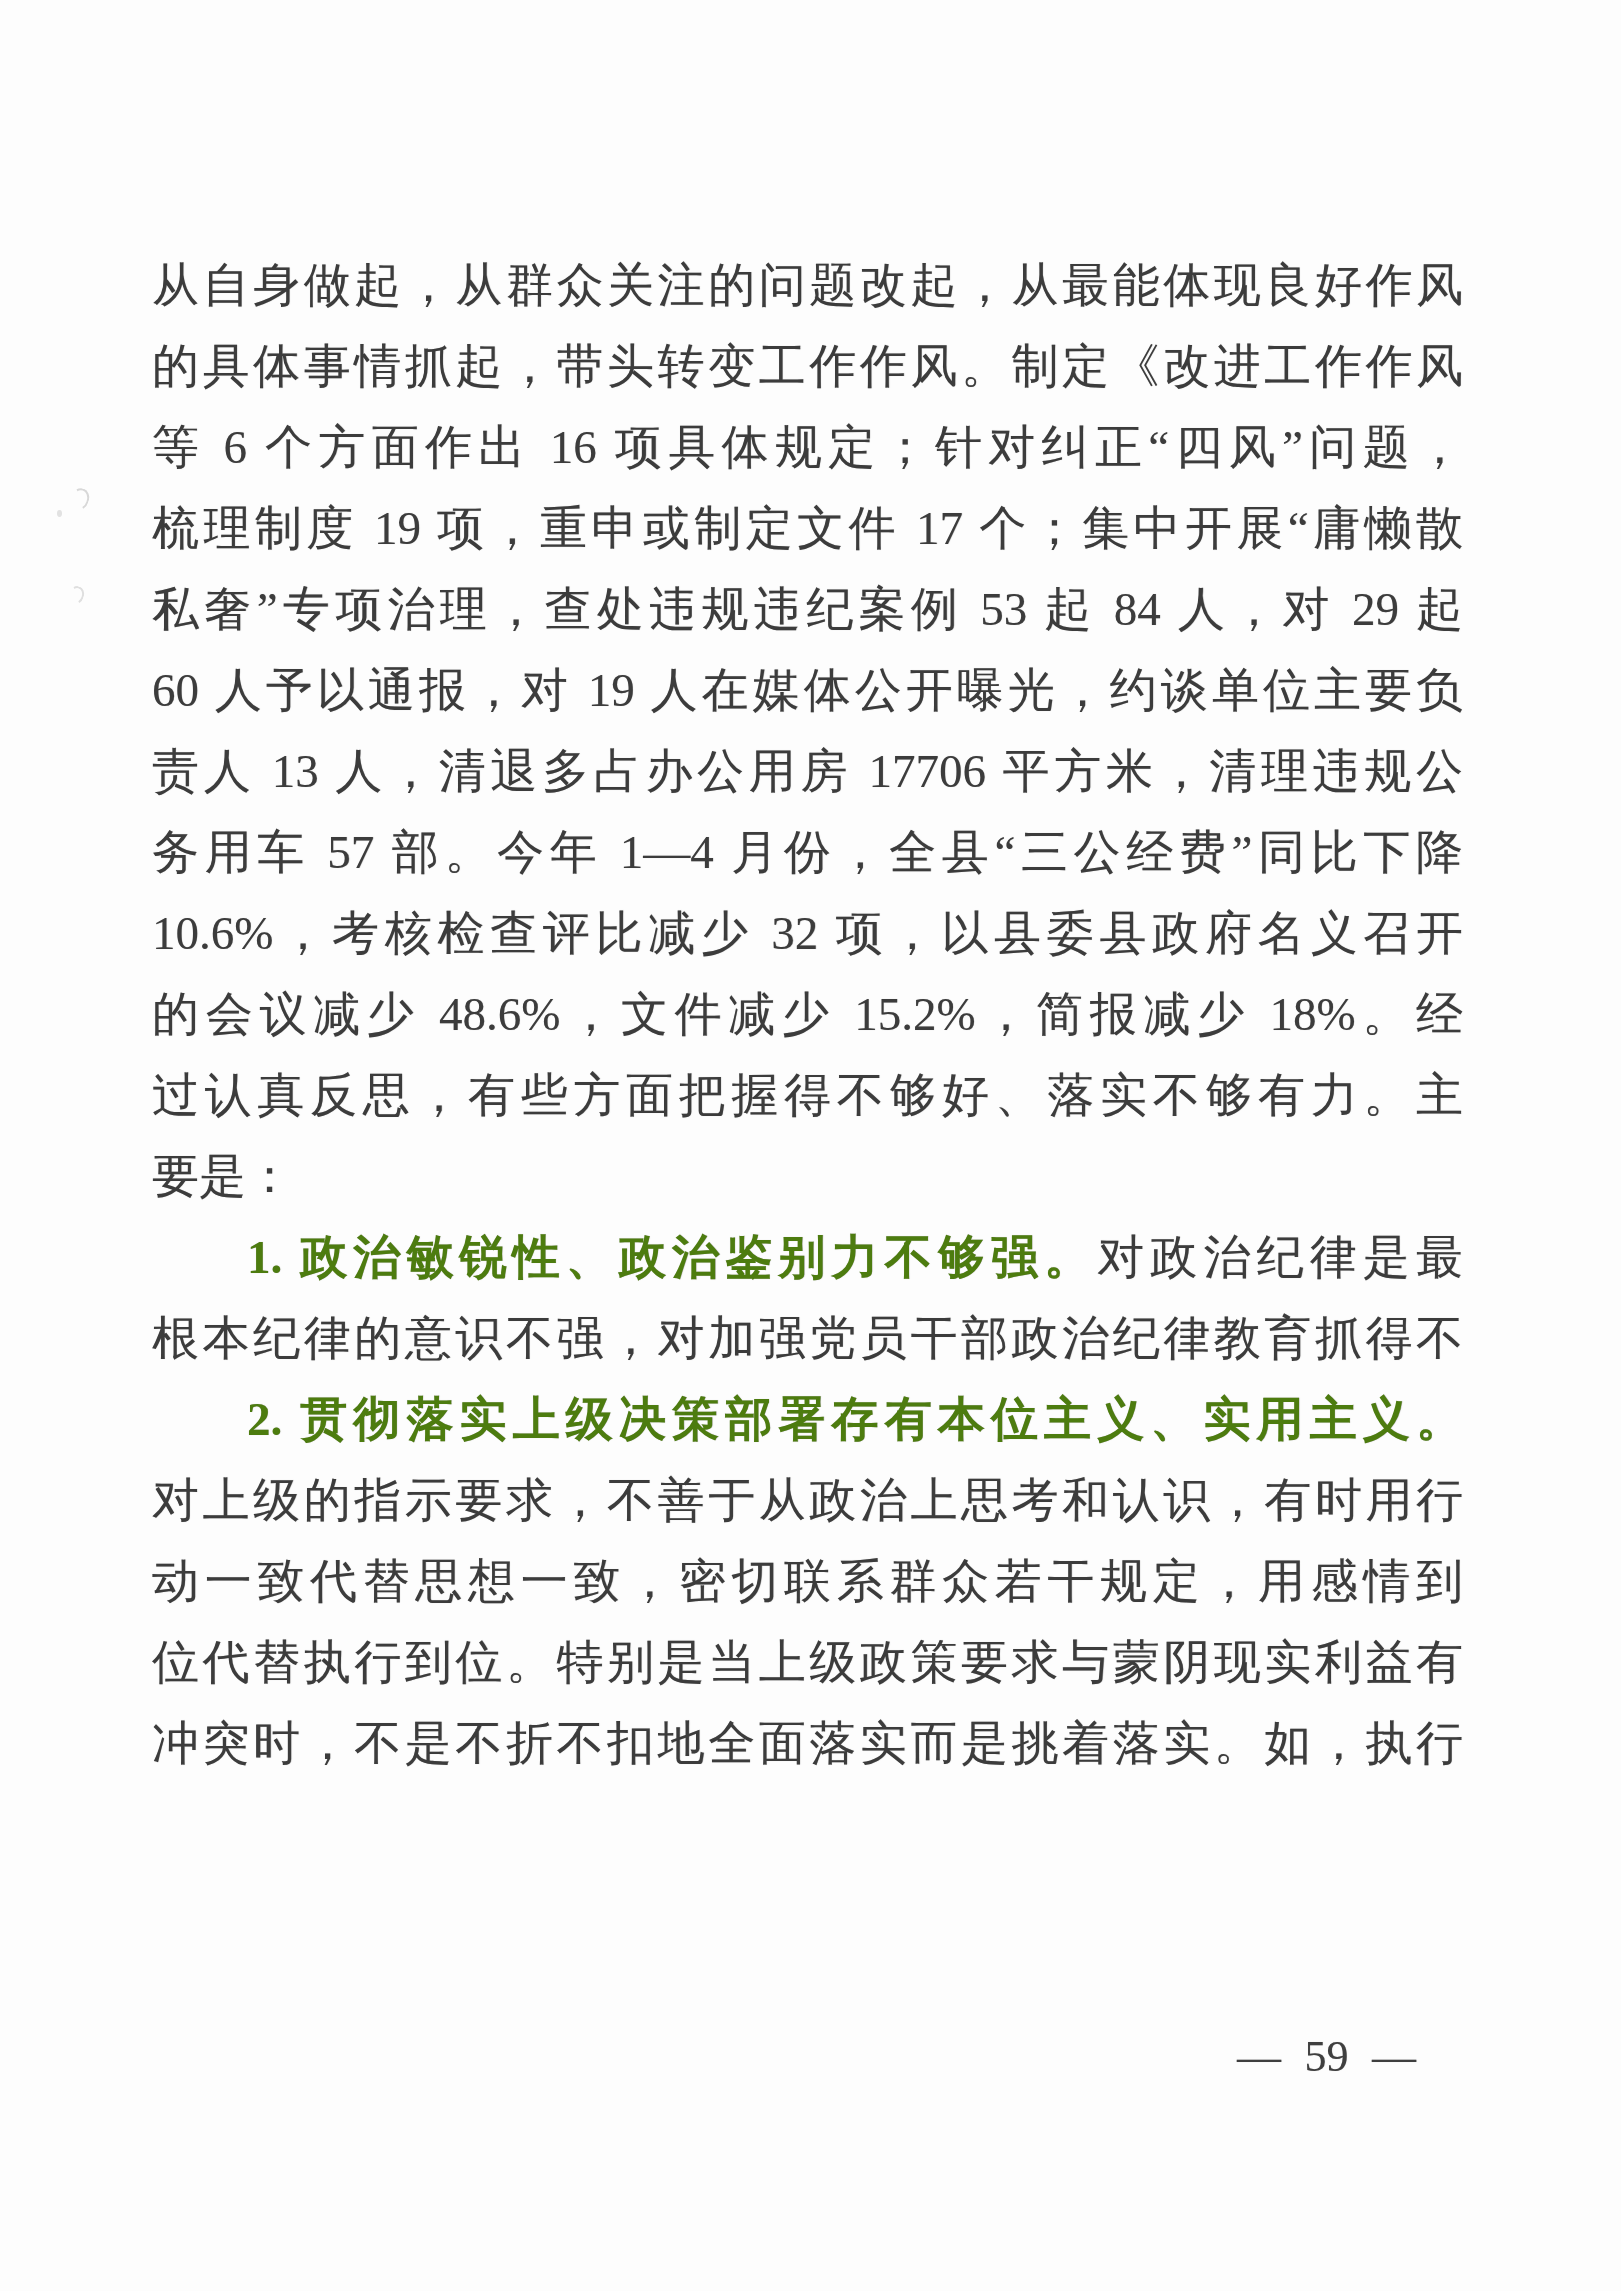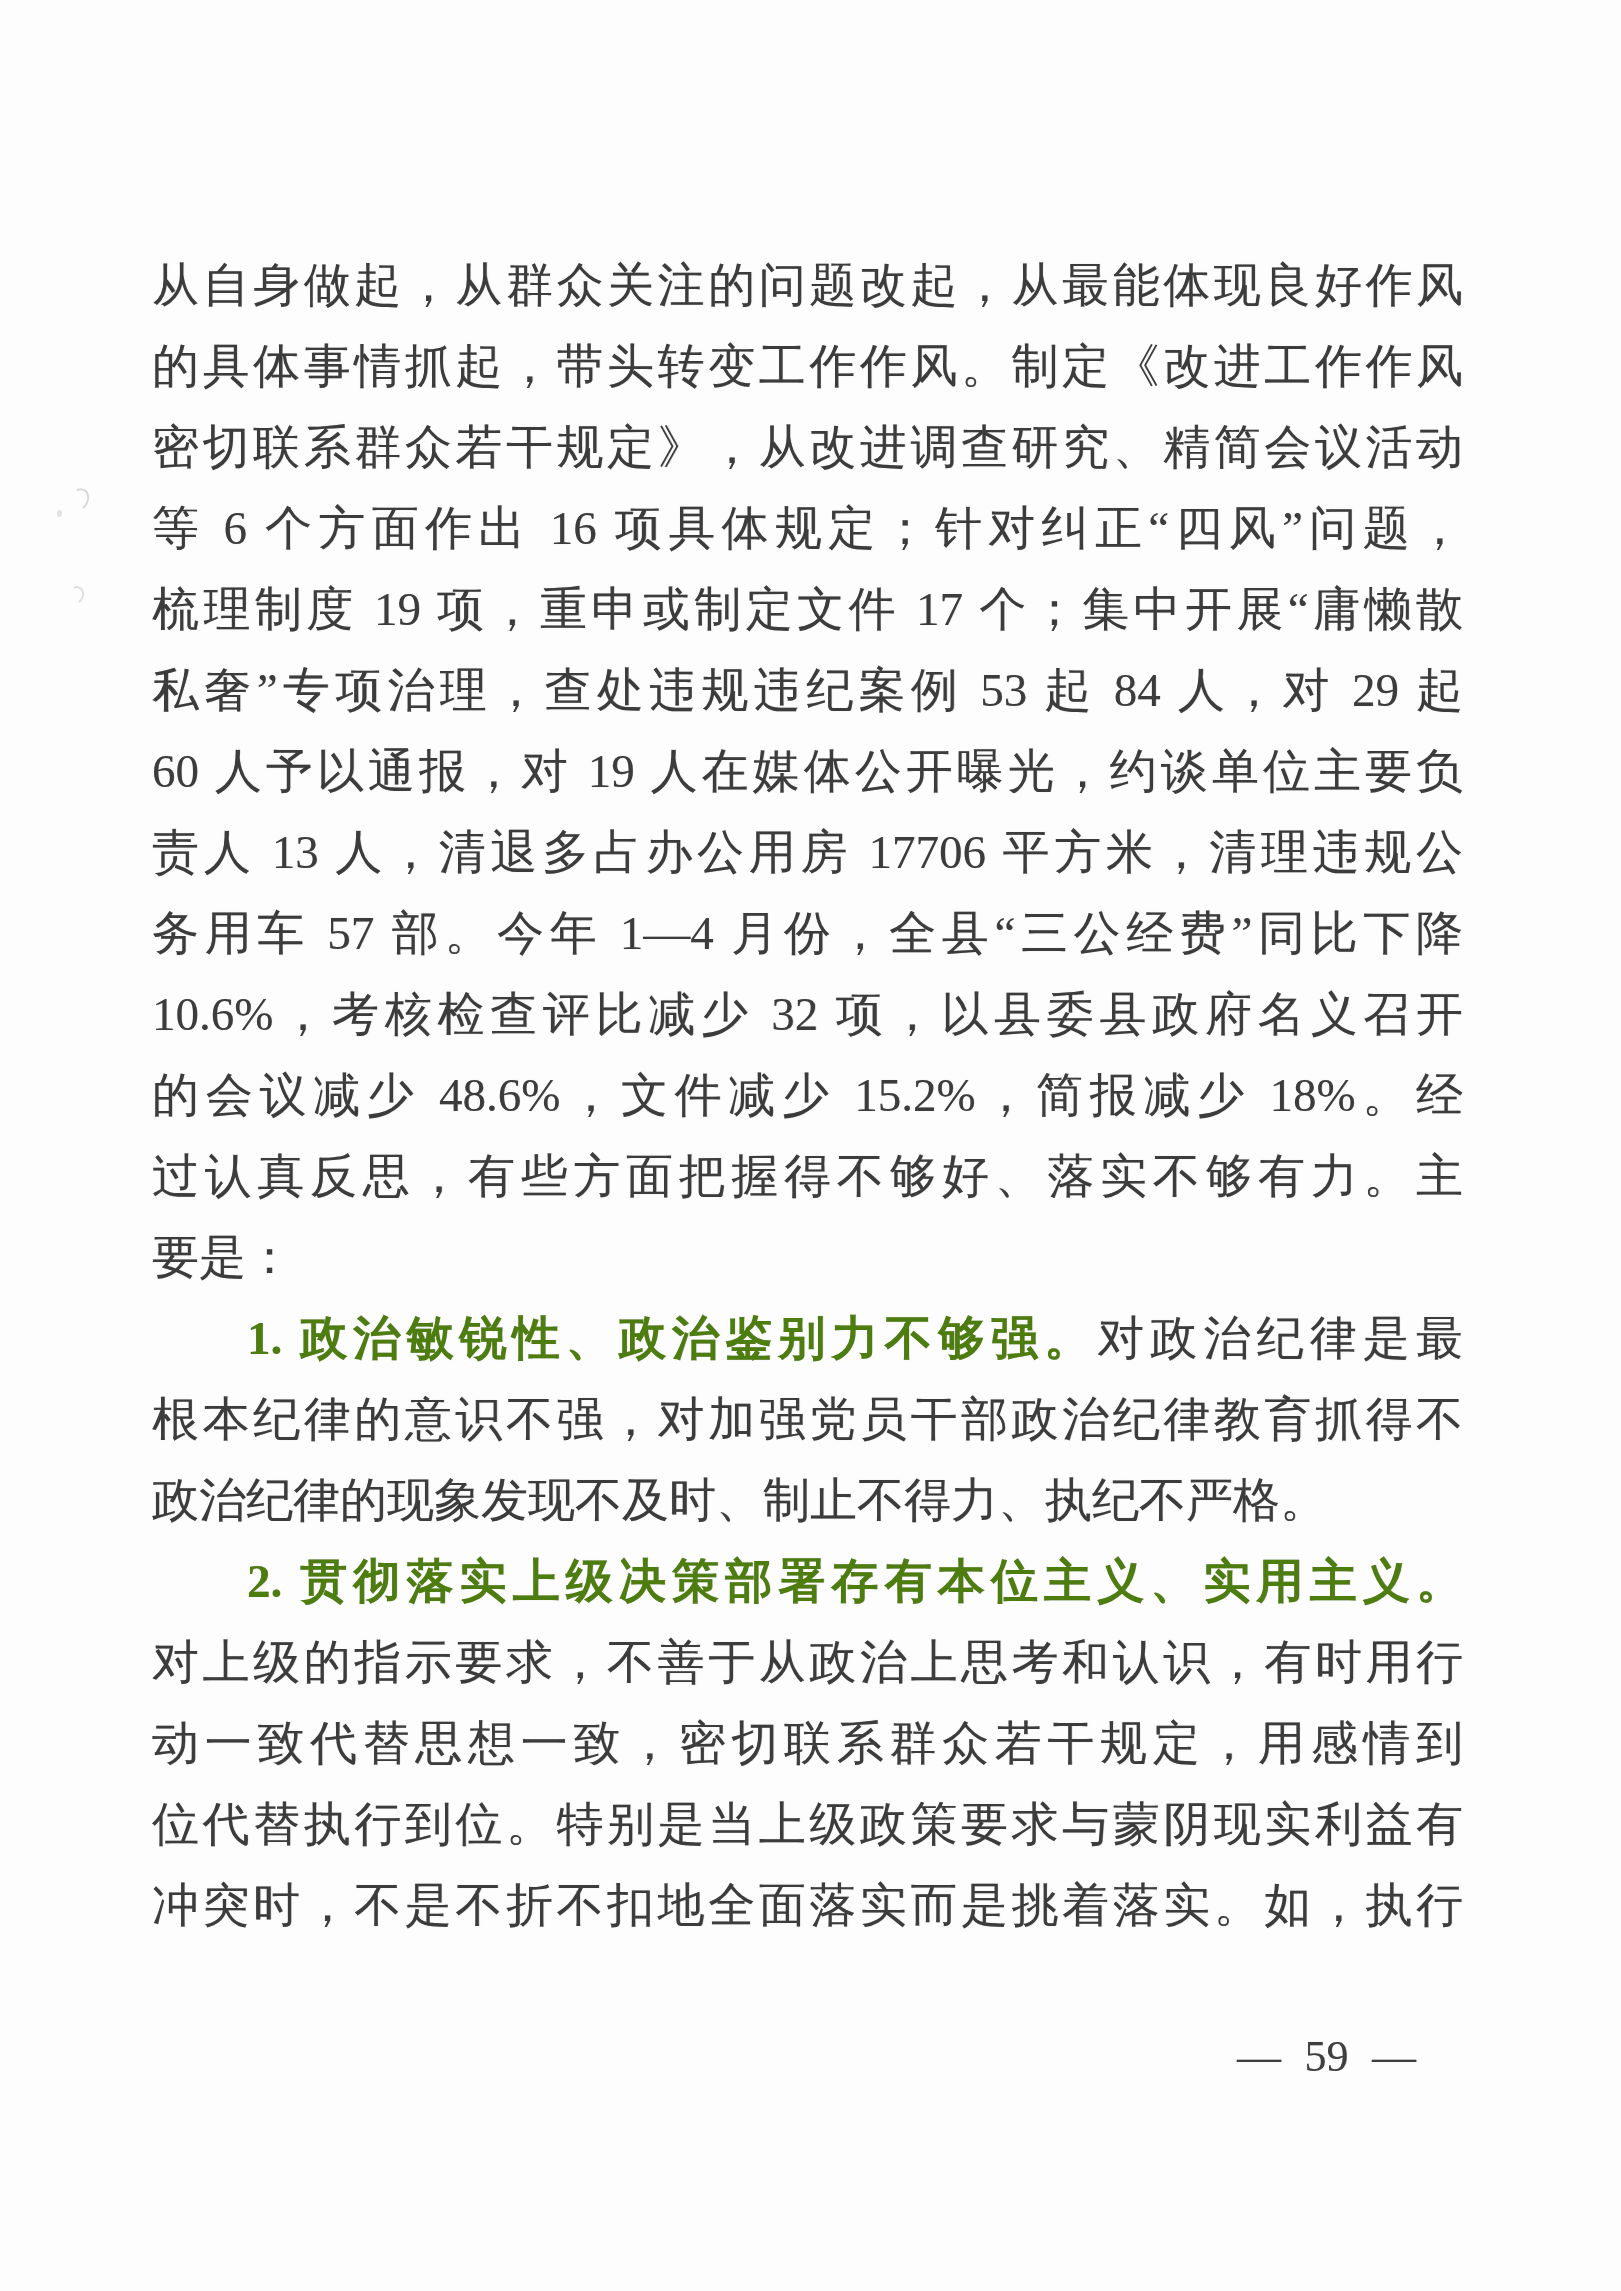--- a/index.html
+++ b/index.html
@@ -68,34 +68,32 @@
 
 <div class="page">
 
   <div class="speck s1"></div>
   <div class="speck s2"></div>
   <div class="dot d1"></div>
 
   <div class="textblock">
     <p class="line just">从自身做起，从群众关注的问题改起，从最能体现良好作风</p>
     <p class="line just">的具体事情抓起，带头转变工作作风。制定《改进工作作风</p>
-    <p class="line just">密切联系群众若干规定》，从改进调查研究、精简会议活动</p>
     <p class="line just">等 6 个方面作出 16 项具体规定；针对纠正“四风”问题，</p>
     <p class="line just">梳理制度 19 项，重申或制定文件 17 个；集中开展“庸懒散</p>
     <p class="line just">私奢”专项治理，查处违规违纪案例 53 起 84 人，对 29 起</p>
     <p class="line just">60 人予以通报，对 19 人在媒体公开曝光，约谈单位主要负</p>
     <p class="line just">责人 13 人，清退多占办公用房 17706 平方米，清理违规公</p>
     <p class="line just">务用车 57 部。今年 1—4 月份，全县“三公经费”同比下降</p>
     <p class="line just">10.6%，考核检查评比减少 32 项，以县委县政府名义召开</p>
     <p class="line just">的会议减少 48.6%，文件减少 15.2%，简报减少 18%。经</p>
     <p class="line just">过认真反思，有些方面把握得不够好、落实不够有力。主</p>
     <p class="line left">要是：</p>
     <p class="line just indent"><span class="lead">1. 政治敏锐性、政治鉴别力不够强。</span><span>对政治纪律是最</span></p>
     <p class="line just">根本纪律的意识不强，对加强党员干部政治纪律教育抓得不</p>
-    <p class="line left">政治纪律的现象发现不及时、制止不得力、执纪不严格。</p>
     <p class="line just indent"><span class="lead">2. 贯彻落实上级决策部署存有本位主义、实用主义。</span></p>
     <p class="line just">对上级的指示要求，不善于从政治上思考和认识，有时用行</p>
     <p class="line just">动一致代替思想一致，密切联系群众若干规定，用感情到</p>
     <p class="line just">位代替执行到位。特别是当上级政策要求与蒙阴现实利益有</p>
     <p class="line just">冲突时，不是不折不扣地全面落实而是挑着落实。如，执行</p>
   </div>
 
   <div class="footer">
     <span>—</span>
     <span>59</span>

